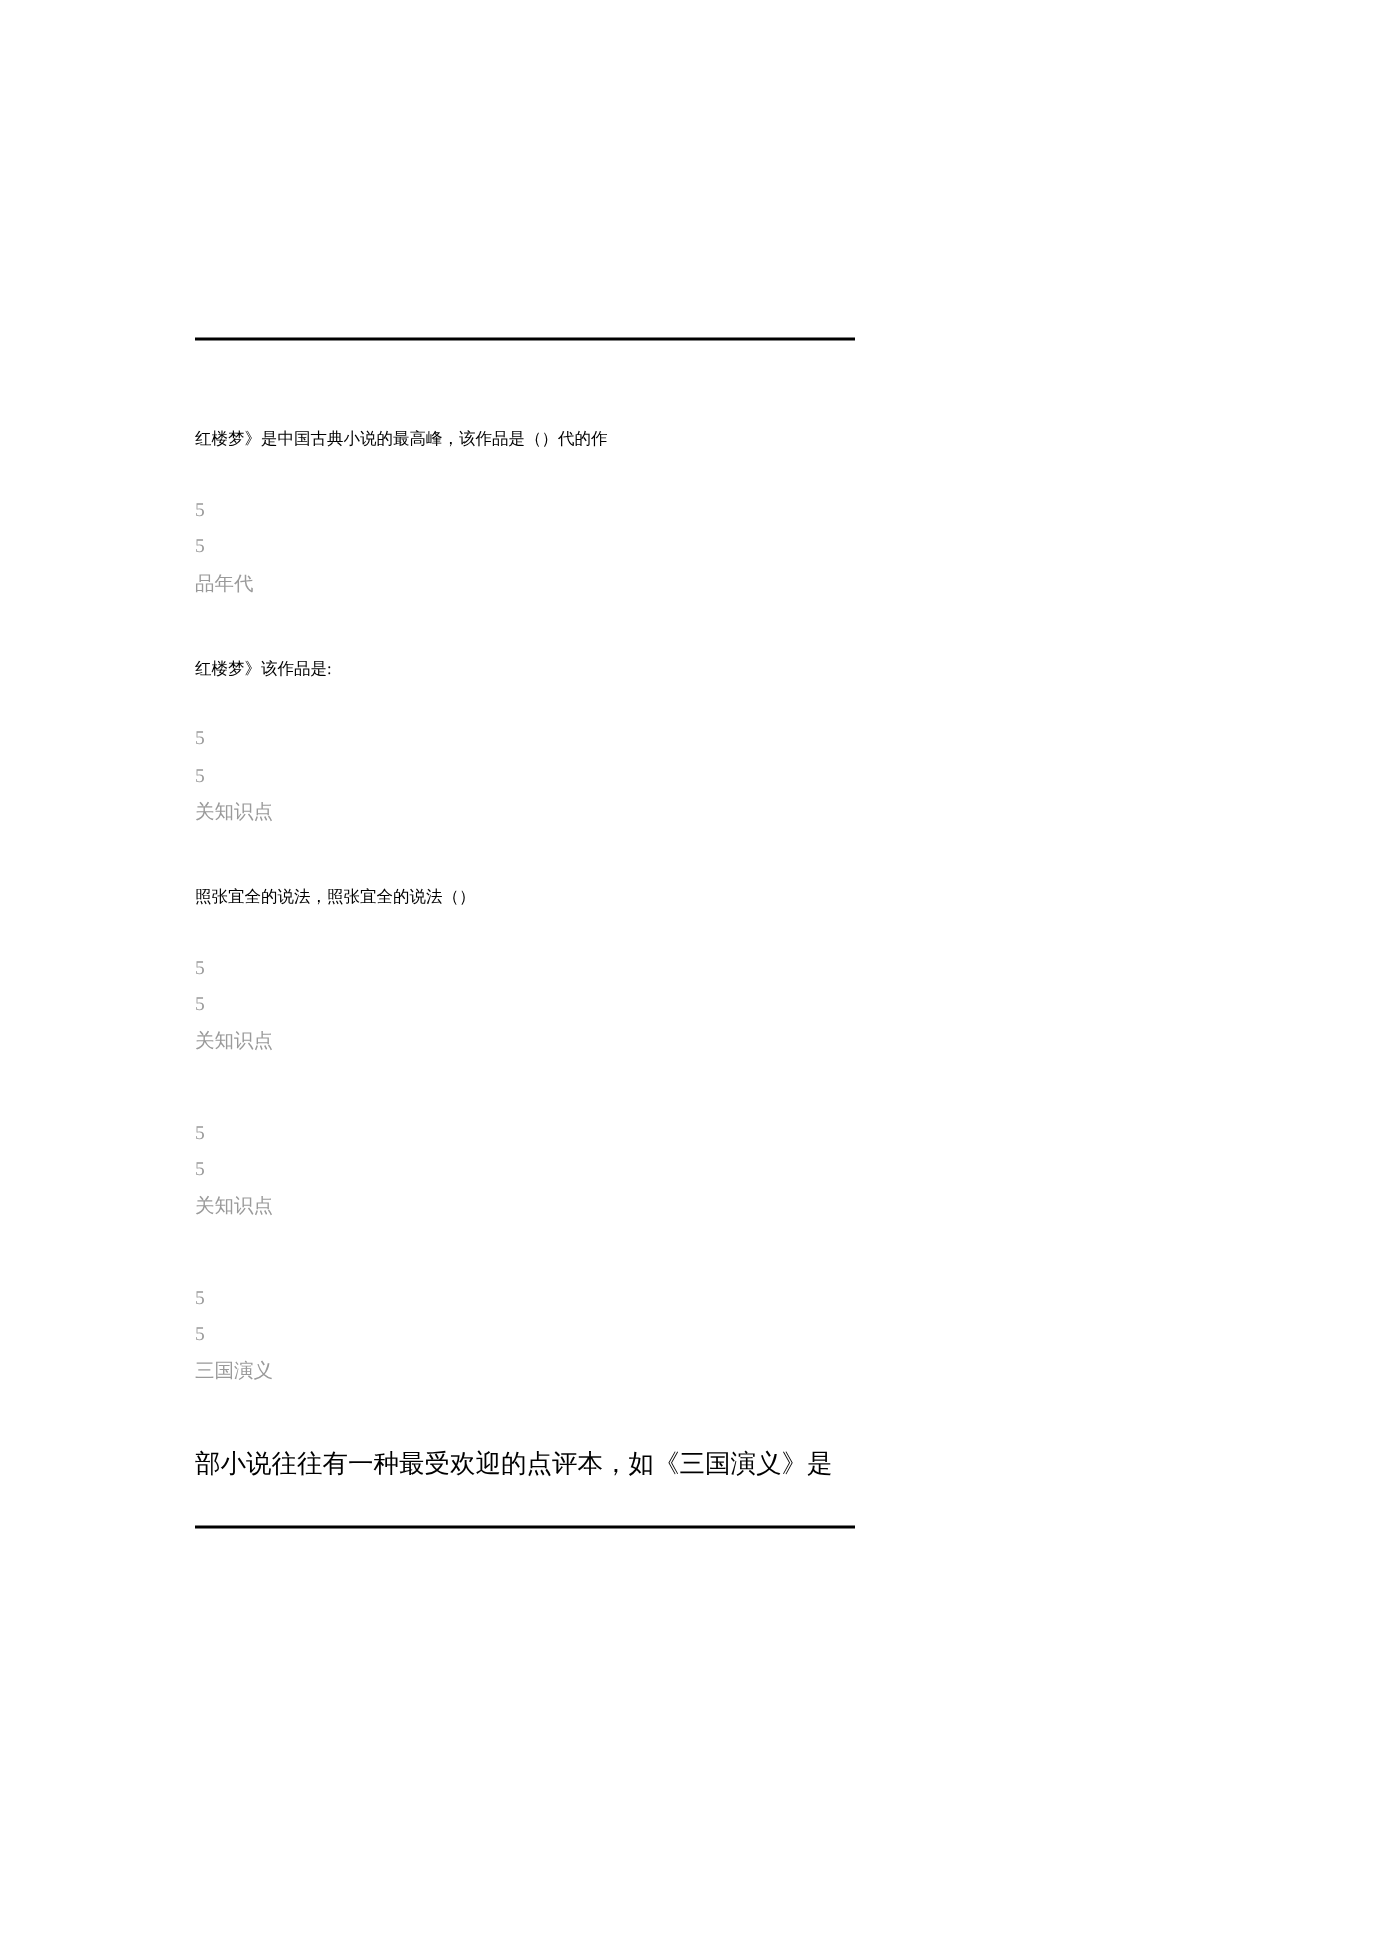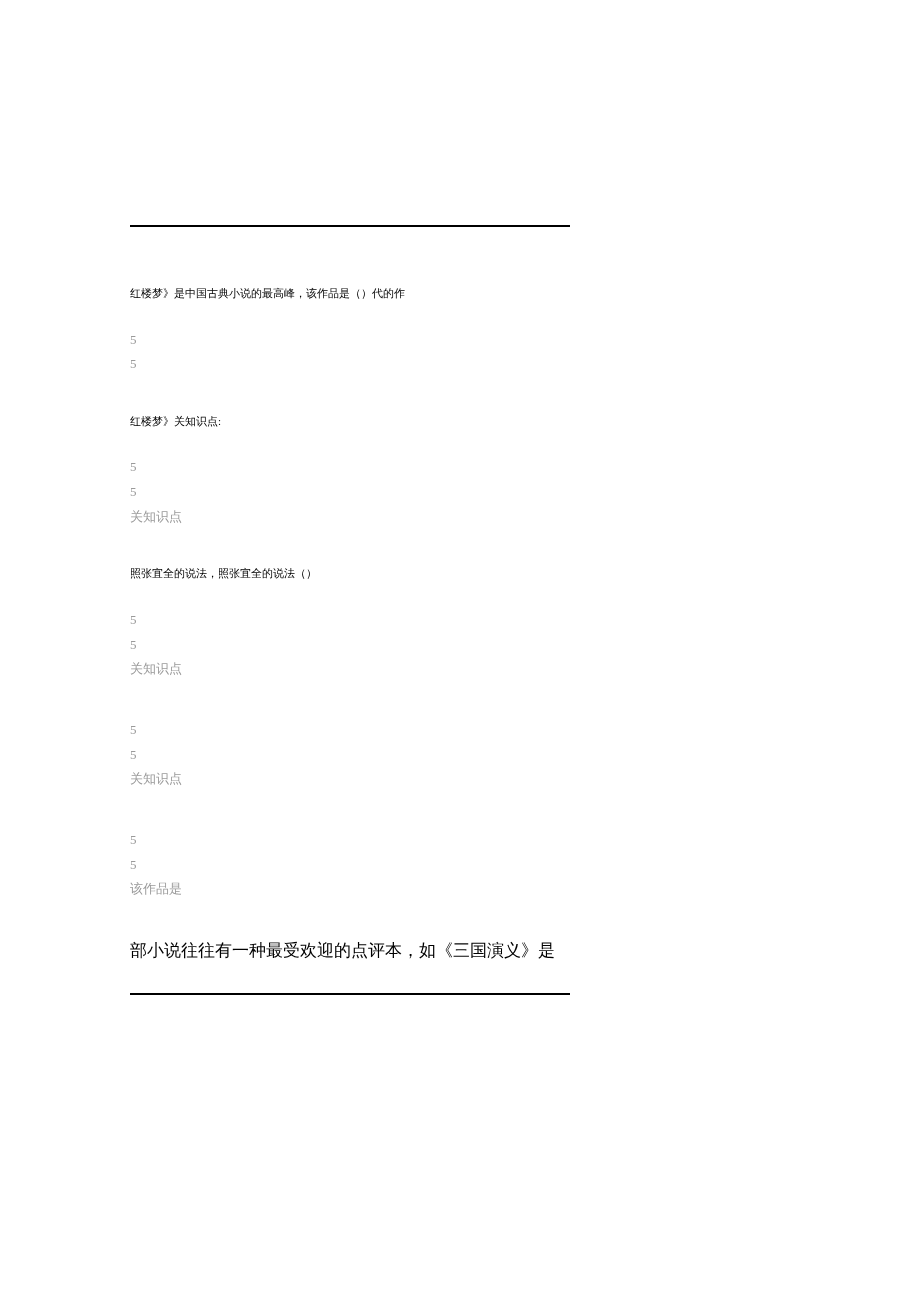--- a/index.html
+++ b/index.html
@@ -62,24 +62,25 @@
 </head>
 <body>
 
 <div class="page">
   <div class="hr-top"></div>
 
   <div class="question-block">
     <div class="question-title">红楼梦》是中国古典小说的最高峰，该作品是（）代的作</div>
     <div class="meta-line">5</div>
     <div class="meta-line">5</div>
+    <div class="meta-line">品年代</div>
   </div>
 
   <div class="question-block">
-    <div class="question-title">红楼梦》关知识点:</div>
+    <div class="question-title">红楼梦》该作品是:</div>
     <div class="meta-line">5</div>
     <div class="meta-line">5</div>
     <div class="meta-line">关知识点</div>
   </div>
 
   <div class="question-block">
     <div class="question-title">照张宜全的说法，照张宜全的说法（）</div>
     <div class="meta-line">5</div>
     <div class="meta-line">5</div>
     <div class="meta-line">关知识点</div>
@@ -87,19 +88,19 @@
 
   <div class="question-block">
     <div class="meta-line">5</div>
     <div class="meta-line">5</div>
     <div class="meta-line">关知识点</div>
   </div>
 
   <div class="question-block">
     <div class="meta-line">5</div>
     <div class="meta-line">5</div>
-    <div class="meta-line">该作品是</div>
+    <div class="meta-line">三国演义</div>
   </div>
 
   <div class="bottom-question">部小说往往有一种最受欢迎的点评本，如《三国演义》是</div>
 
   <div class="hr-bottom"></div>
 </div>
 
 </body></html>

